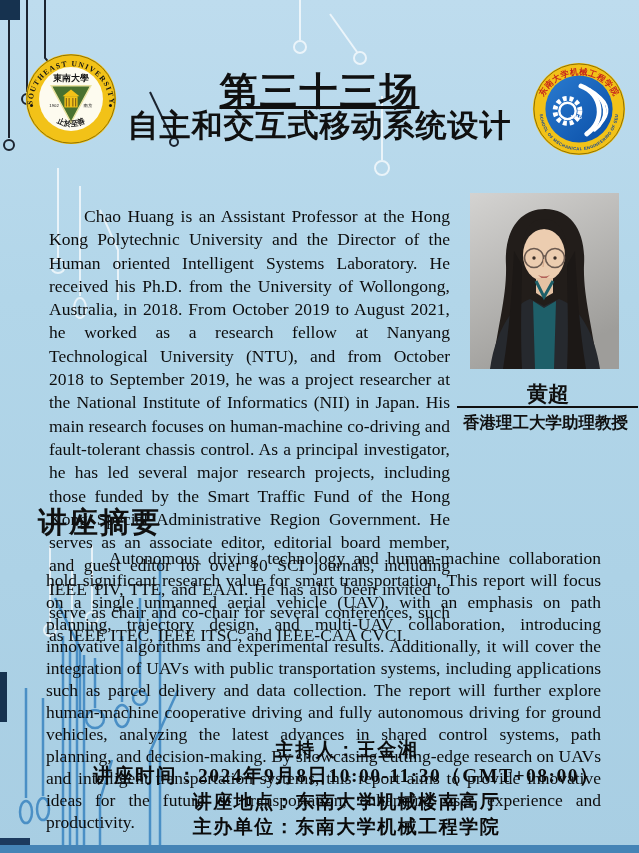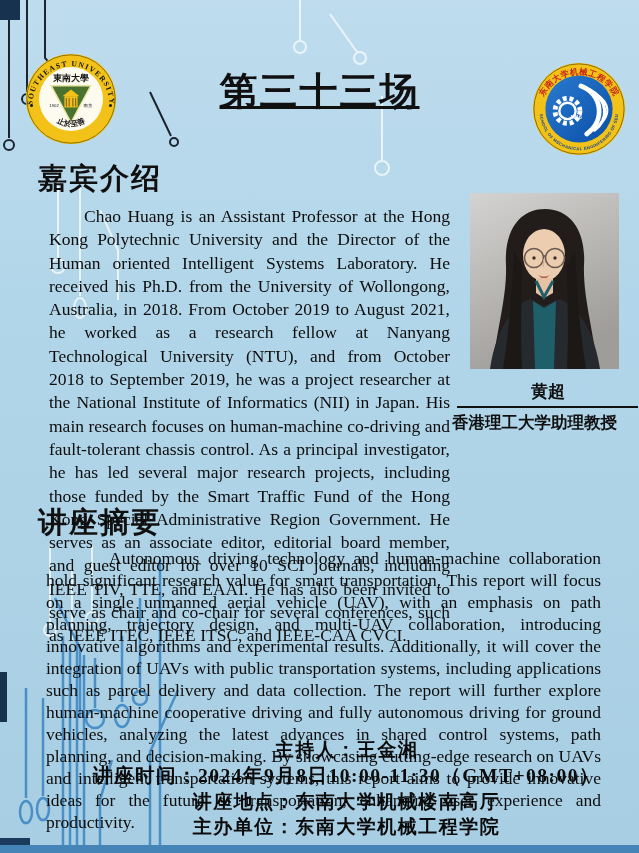--- a/index.html
+++ b/index.html
@@ -31,23 +31,23 @@
   .h-guest{left:38px;top:159px;}
   .h-abstract{left:38px;top:503px;}
 
   .bio{position:absolute;left:40px;top:196px;width:419px;z-index:2;
     font-family:"Liberation Serif", serif;font-size:17.5px;line-height:23.3px;
     text-align:justify;color:#0d0d0d;}
   .bio p{margin:9px;text-indent:35px;}
 
   .photo{position:absolute;left:470px;top:193px;width:149px;height:176px;z-index:2;}
   .guest-name{position:absolute;left:458px;top:380px;width:180px;text-align:center;
-    font-size:17px;font-weight:bold;z-index:2;}
+    font-size:21px;font-weight:bold;z-index:2;}
   .name-rule{position:absolute;left:457px;top:406px;width:181px;height:2px;background:#101010;z-index:2;}
-  .guest-affil{position:absolute;left:452px;top:412px;width:187px;
+  .guest-affil{position:absolute;left:452px;top:412px;width:187px;text-align:center;
     font-size:16.5px;font-weight:bold;z-index:2;}
 
   .abstract{position:absolute;left:40px;top:541px;width:567px;z-index:2;
     font-family:"Liberation Serif", serif;font-size:17.5px;line-height:22px;
     text-align:justify;color:#0d0d0d;}
   .abstract p{margin:6px;text-indent:63px;}
 
   .footer-line{position:absolute;left:0;width:100%;text-align:center;z-index:2;
     font-family:"Liberation Serif", serif;font-weight:bold;letter-spacing:1.5px;color:#0b0b0b;margin-left:27px;}
   .f1{top:737px;font-size:19px;}
@@ -166,22 +166,22 @@
       <circle cx="38" cy="52" r="13" fill="none" stroke="#ffffff" stroke-width="5" stroke-dasharray="4 3"></circle>
       <circle cx="38" cy="52" r="8.5" fill="none" stroke="#ffffff" stroke-width="2.5"></circle>
       <path d="M52,26 C74,34 78,62 58,76" fill="none" stroke="#ffffff" stroke-width="5" stroke-linecap="round"></path>
       <path d="M61,30 C80,40 82,60 66,72" fill="none" stroke="#ffffff" stroke-width="3.4" stroke-linecap="round"></path>
       <path d="M69,35 C82,44 83,56 72,66" fill="none" stroke="#ffffff" stroke-width="2.2" stroke-linecap="round"></path>
     </g>
     <text x="47" y="60" text-anchor="middle" font-size="5.2" font-weight="bold" fill="#ffffff">1916</text>
   </svg>
 
   <div class="title2">第三十三场</div>
-
-  <div class="sec-heading h-guest">嘉宾介绍</div>
+  <div class="subtitle">自主和交互式移动系统设计</div>
+
   <div class="bio">
     <p>Chao Huang is an Assistant Professor at the Hong Kong Polytechnic University and the Director of the Human oriented Intelligent Systems Laboratory. He received his Ph.D. from the University of Wollongong, Australia, in 2018. From October 2019 to August 2021, he worked as a research fellow at Nanyang Technological University (NTU), and from October 2018 to September 2019, he was a project researcher at the National Institute of Informatics (NII) in Japan. His main research focuses on human-machine co-driving and fault-tolerant chassis control. As a principal investigator, he has led several major research projects, including those funded by the Smart Traffic Fund of the Hong Kong Special Administrative Region Government. He serves as an associate editor, editorial board member, and guest editor for over 10 SCI journals, including IEEE TIV, TTE, and EAAI. He has also been invited to serve as chair and co-chair for several conferences, such as IEEE ITEC, IEEE ITSC, and IEEE-CAA CVCI.</p>
   </div>
 
   <div class="photo">
     <svg width="149" height="176" viewBox="0 0 149 176">
       <defs>
         <linearGradient id="pbg" x1="0" y1="0" x2="0.4" y2="1">
           <stop offset="0" stop-color="#d4d3d1"></stop>
             <stop offset="1" stop-color="#9e9d9a"></stop>

